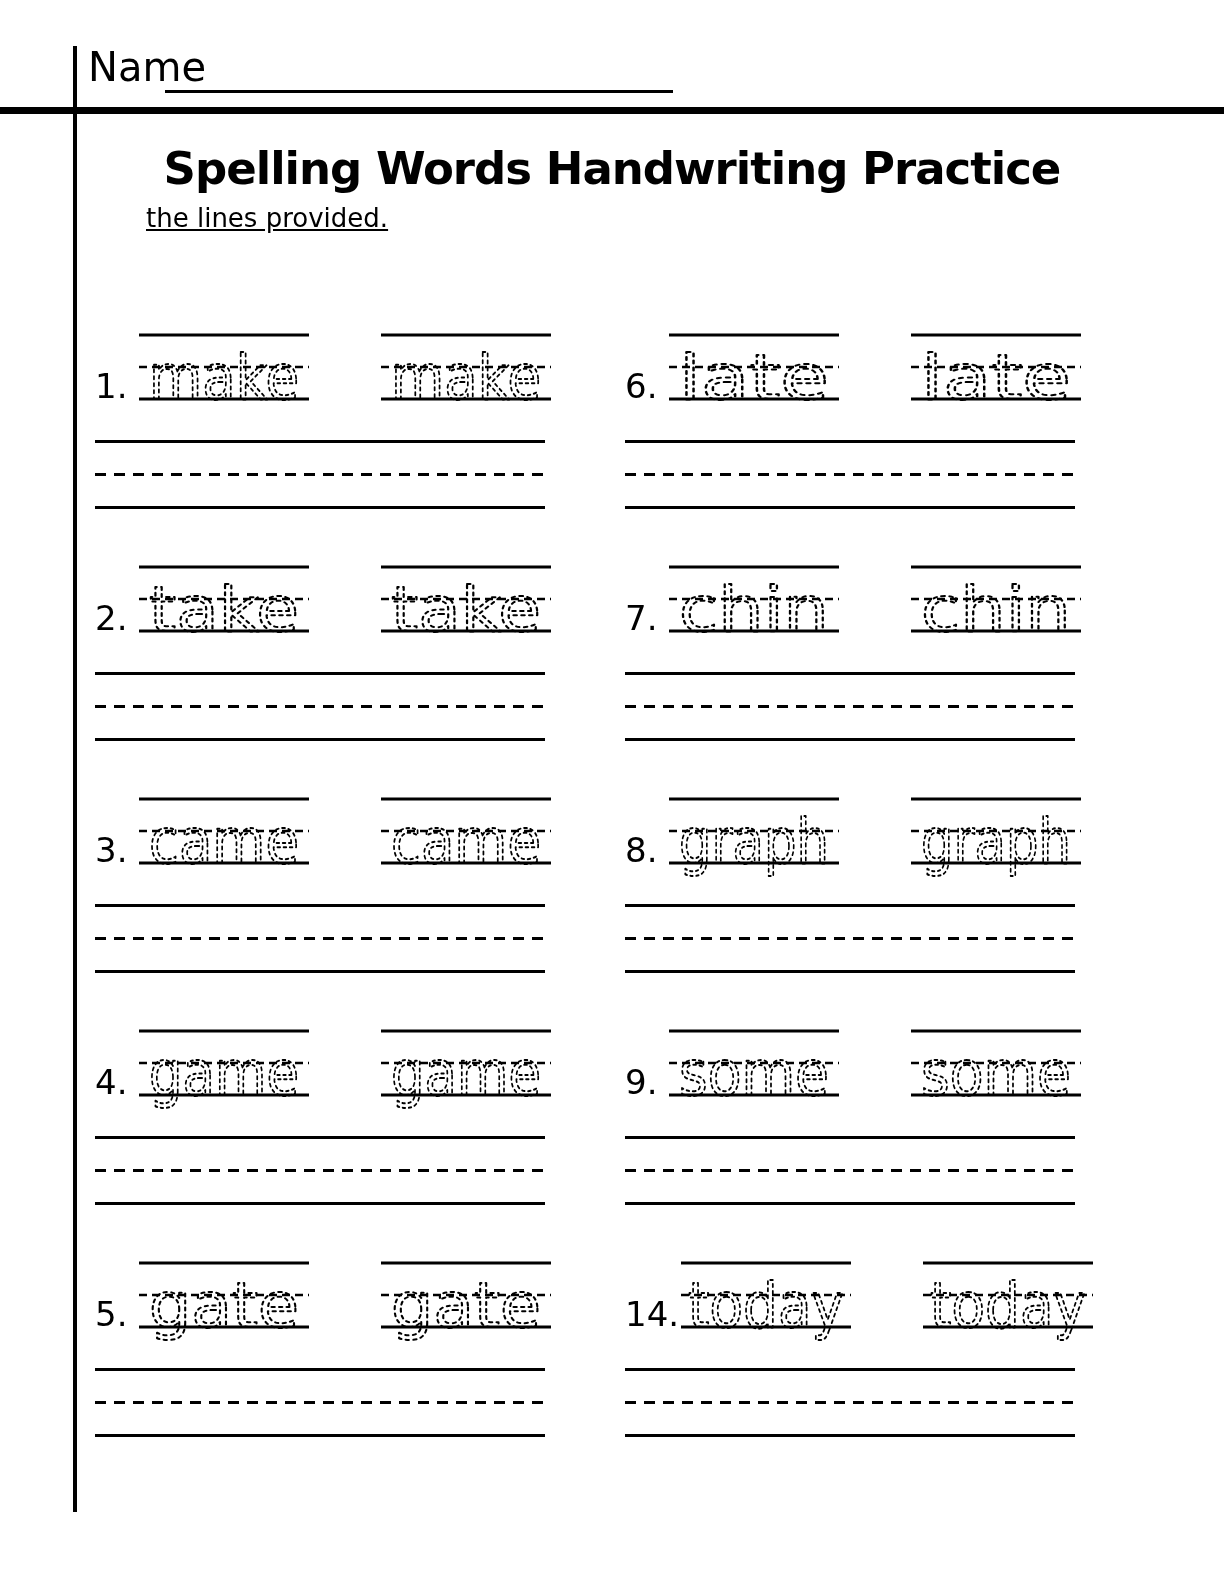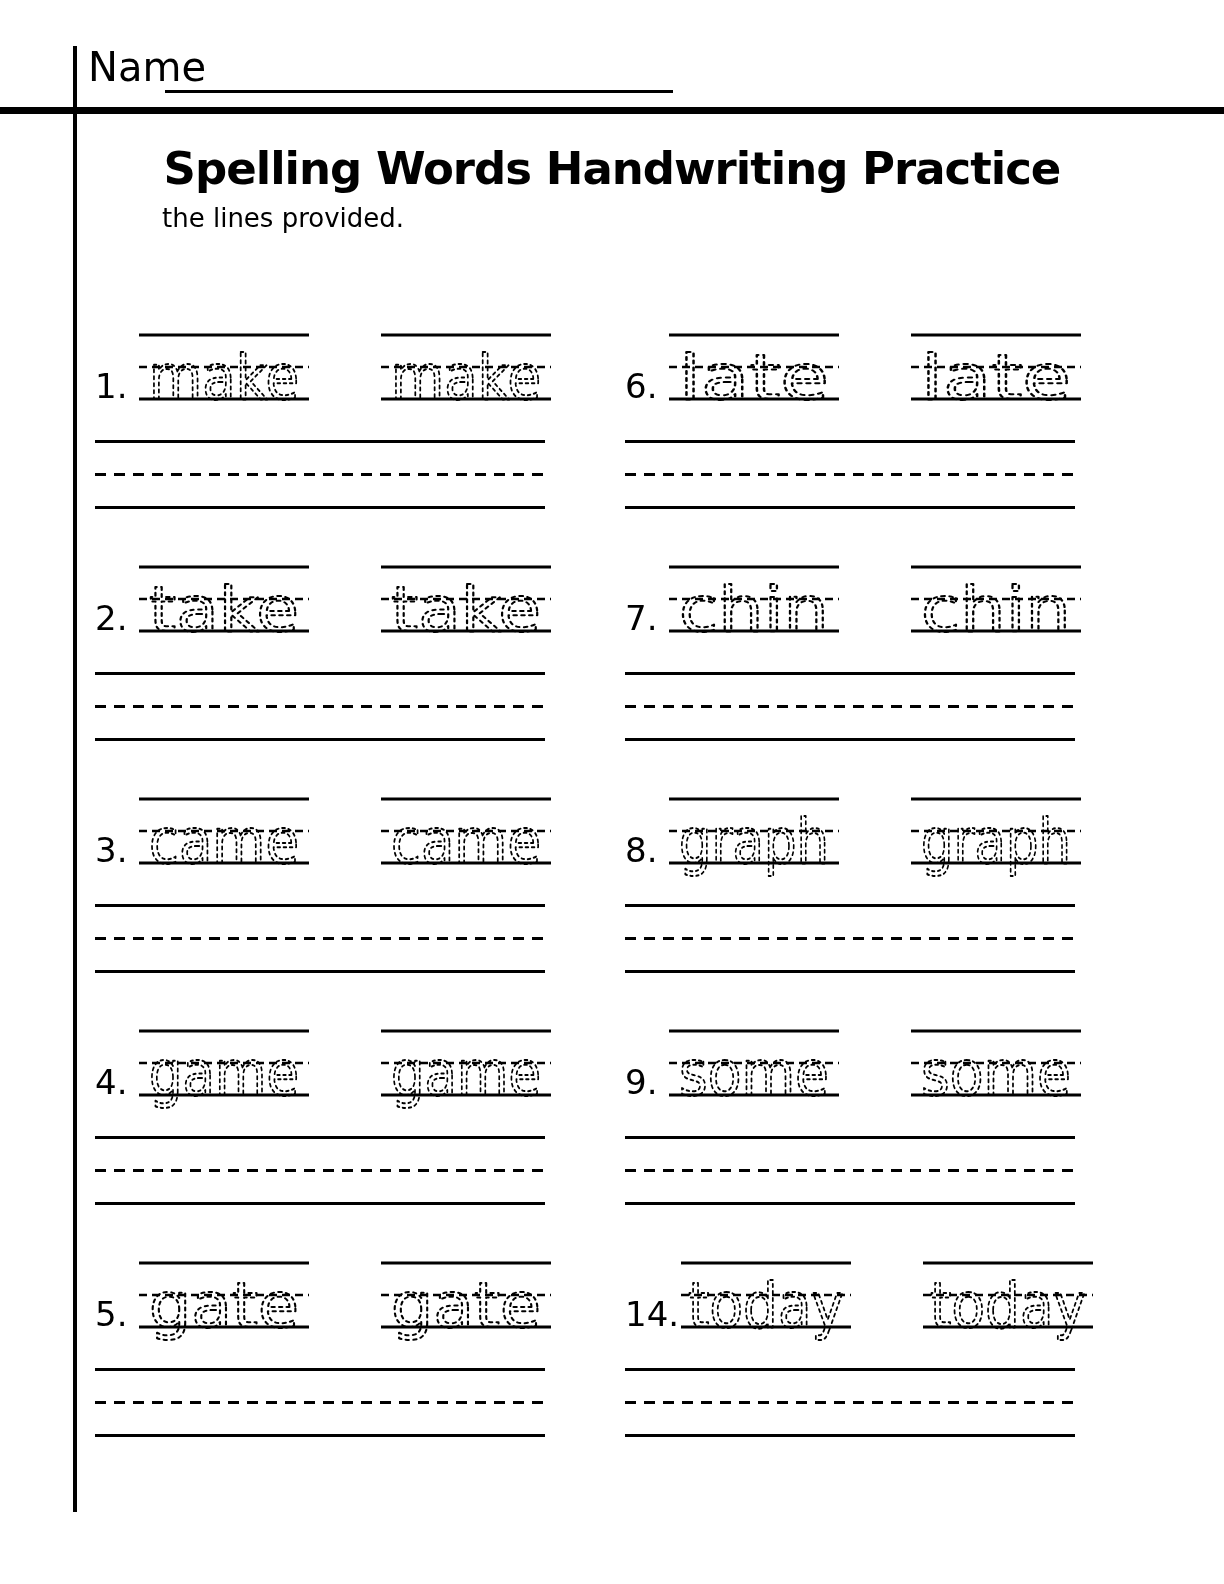--- a/index.html
+++ b/index.html
@@ -36,21 +36,21 @@
     white-space:nowrap;
     margin-top:16px;
   }
   .directions{
     position:absolute;left:140px;top:198px;width:960px;
     font-size:26px;line-height:40px;
   }
   .dir-line1{display:flex;align-items:center;}
   .arrow-icon{flex:none;margin-right:8px;}
   .dir-text{white-space:pre;}
-  .dir-line2{margin-left:22px;white-space:pre;}
+  .dir-line2{margin-left:6px;white-space:pre;text-decoration:underline;}
 
   .grid{
     position:absolute;left:95px;top:332px;
     display:grid;
     grid-template-columns:450px 450px;
     grid-template-rows:repeat(5,auto);
     grid-auto-flow:column;
     column-gap:80px;
     row-gap:55px;
   }

